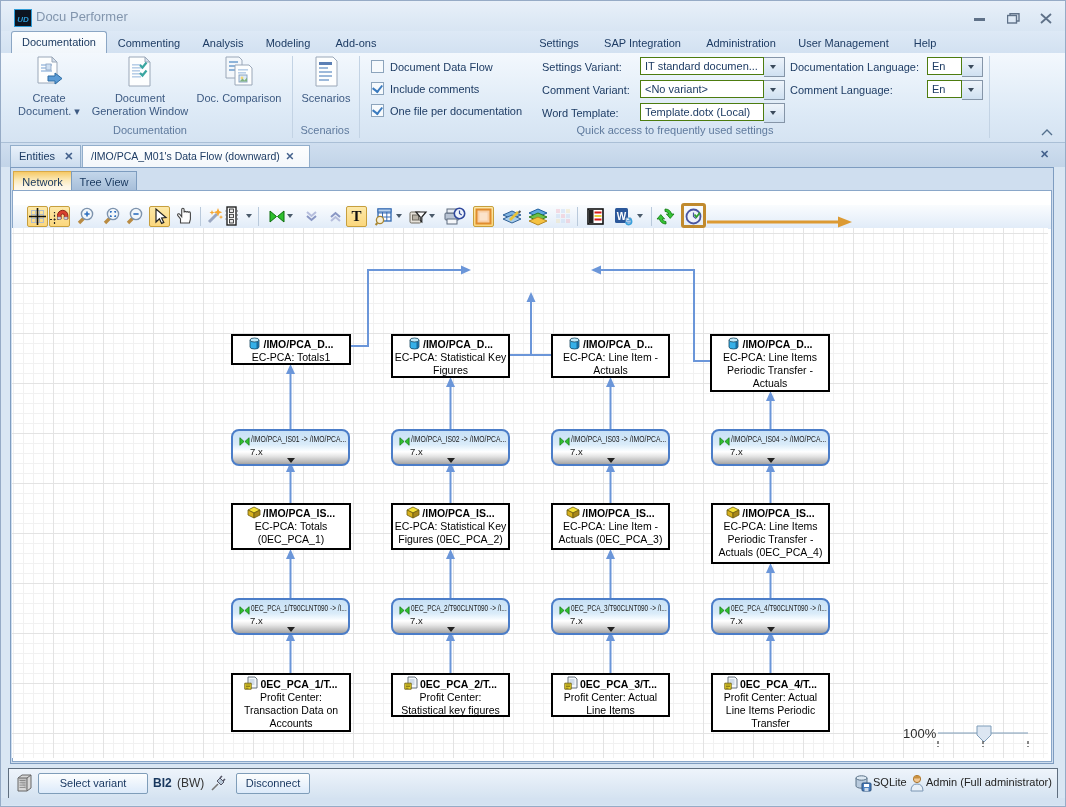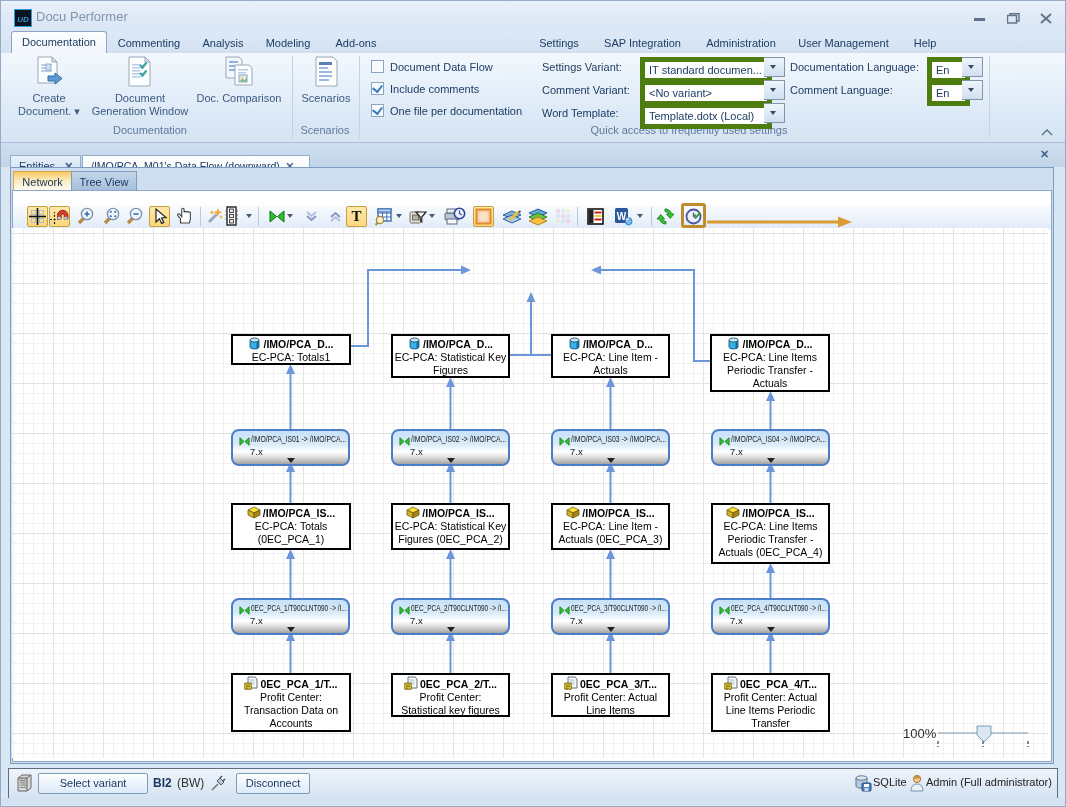--- a/index.html
+++ b/index.html
@@ -17,26 +17,26 @@
   
   #ribbon{position:absolute;left:1px;top:53px;width:1064px;height:89px;background:linear-gradient(#f3f8fd,#dce9f6 70%,#d5e3f2);border-bottom:1px solid #aabfd6;}
   .gsep{position:absolute;top:2px;height:82px;width:1px;background:#c3d3e4;}
   .glabel{position:absolute;top:71px;height:16px;font-size:11px;color:#5f7a9d;text-align:center;}
   .bigbtn{position:absolute;top:3px;text-align:center;font-size:11px;color:#3d5a82;}
   .bigbtn .cap{margin-top:2px;line-height:13px;}
   .chkrow{position:absolute;left:371px;font-size:11px;color:#1e3c64;height:14px;line-height:14px;}
   .chk{display:inline-block;width:11px;height:11px;background:#f6fafd;border:1px solid #8ca4bc;vertical-align:-2px;margin-right:6px;position:relative;}
   .chk.on:after{content:"";position:absolute;left:2px;top:0px;width:5px;height:7px;border-right:2px solid #3b7bbf;border-bottom:2px solid #3b7bbf;transform:rotate(38deg);}
   .flabel{position:absolute;font-size:11px;color:#1e3c64;}
-  .field{position:absolute;height:16px;background:#fff;border:5px solid #4d7c0f;font-size:11px;color:#1e3c64;line-height:16px;padding-left:4px;overflow:hidden;white-space:nowrap;}
+  .field{position:absolute;height:16px;background:#fff;border:1px solid #4d7c0f;font-size:11px;color:#1e3c64;line-height:16px;padding-left:4px;overflow:hidden;white-space:nowrap;}
   .drop{position:absolute;width:20px;height:18px;background:linear-gradient(#eef4fb,#cfe0f1);border:1px solid #8595a8;border-left:none;}
   .drop:after{content:"";position:absolute;left:6px;top:7px;border:3.5px solid transparent;border-top:4.5px solid #3a4a5c;}
   
   #docstrip{position:absolute;left:1px;top:143px;width:1064px;height:24px;background:linear-gradient(#cfdeef,#c2d4e8);}
-  .dtab{position:absolute;top:155px;height:21px;font-size:11px;color:#1e3c64;line-height:21px;}
+  .dtab{position:absolute;top:145px;height:21px;font-size:11px;color:#1e3c64;line-height:21px;}
   
   #pane{position:absolute;left:10px;top:167px;width:1042px;height:595px;border:1px solid #7e9cc0;background:#cfdeef;}
   .ntab{position:absolute;top:3px;height:20px;font-size:11px;line-height:20px;text-align:center;}
   #inner{position:absolute;left:1px;top:22px;width:1038px;height:570px;border:1px solid #8aa7c9;background:#fff;}
   #toolbar{position:absolute;left:0px;top:14px;width:1038px;height:24px;background:linear-gradient(#fafcfe,#e0ebf8);}
   .tbtn{position:absolute;top:1px;width:21px;height:21px;border-radius:2px;}
   .tbtn.hl{background:linear-gradient(#fde9a9,#fbd77d);border:1px solid #c79f3d;width:19px;height:19px;}
   .tsep{position:absolute;top:2px;width:1px;height:19px;background:#b9c9db;}
   .tdrop{position:absolute;top:9px;border:3px solid transparent;border-top:4px solid #4a5a6a;}
   
@@ -143,21 +143,21 @@
       <rect x="6" y="11" width="9" height="2" fill="#9db9da"></rect>
       <rect x="6" y="15" width="13" height="2" fill="#9db9da"></rect>
       <rect x="6" y="19" width="13" height="2" fill="#9db9da"></rect>
       <rect x="6" y="23" width="10" height="2" fill="#9db9da"></rect>
     </svg>
   <div class="cap">Scenarios</div>
 </div>
 <div class="gsep" style="left:359px;top:56px;"></div>
 <div class="glabel" style="left:20px;width:260px;top:124px;">Documentation</div>
 <div class="glabel" style="left:294px;width:62px;top:124px;">Scenarios</div>
-<div class="glabel" style="left:379px;width:620px;top:124px;">Quick access to frequently used settings</div>
+<div class="glabel" style="left:365px;width:620px;top:124px;">Quick access to frequently used settings</div>
 <div class="chkrow" style="top:60px;"><span class="chk"></span>Document Data Flow</div>
 <div class="chkrow" style="top:82px;"><span class="chk on"></span>Include comments</div>
 <div class="chkrow" style="top:104px;"><span class="chk on"></span>One file per documentation</div>
 <div class="flabel" style="left:542px;top:61px;">Settings Variant:</div>
 <div class="flabel" style="left:542px;top:84px;">Comment Variant:</div>
 <div class="flabel" style="left:542px;top:107px;">Word Template:</div>
 <div class="field" style="left:640px;top:57px;width:118px;">IT standard documen...</div>
 <div class="drop" style="left:764px;top:57px;"></div>
 <div class="field" style="left:640px;top:80px;width:118px;">&lt;No variant&gt;</div>
 <div class="drop" style="left:764px;top:80px;"></div>

